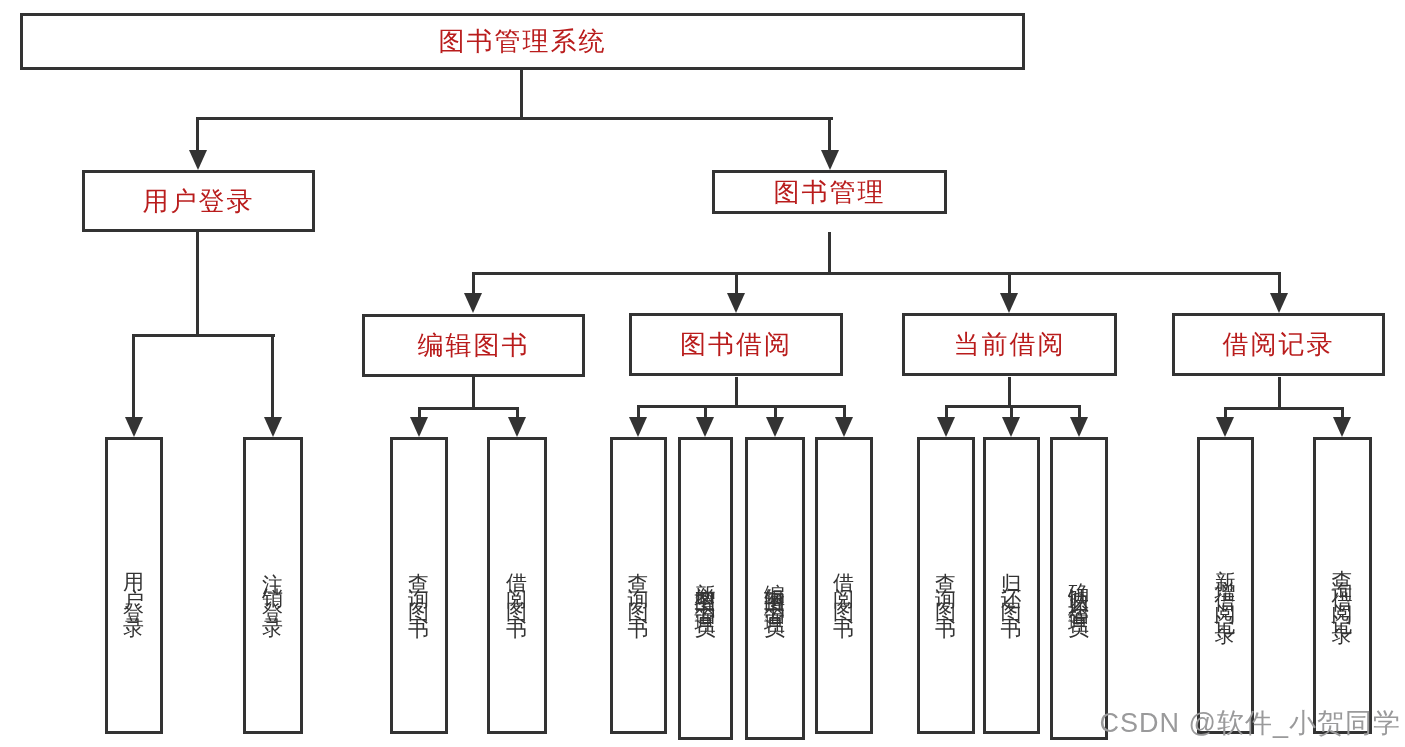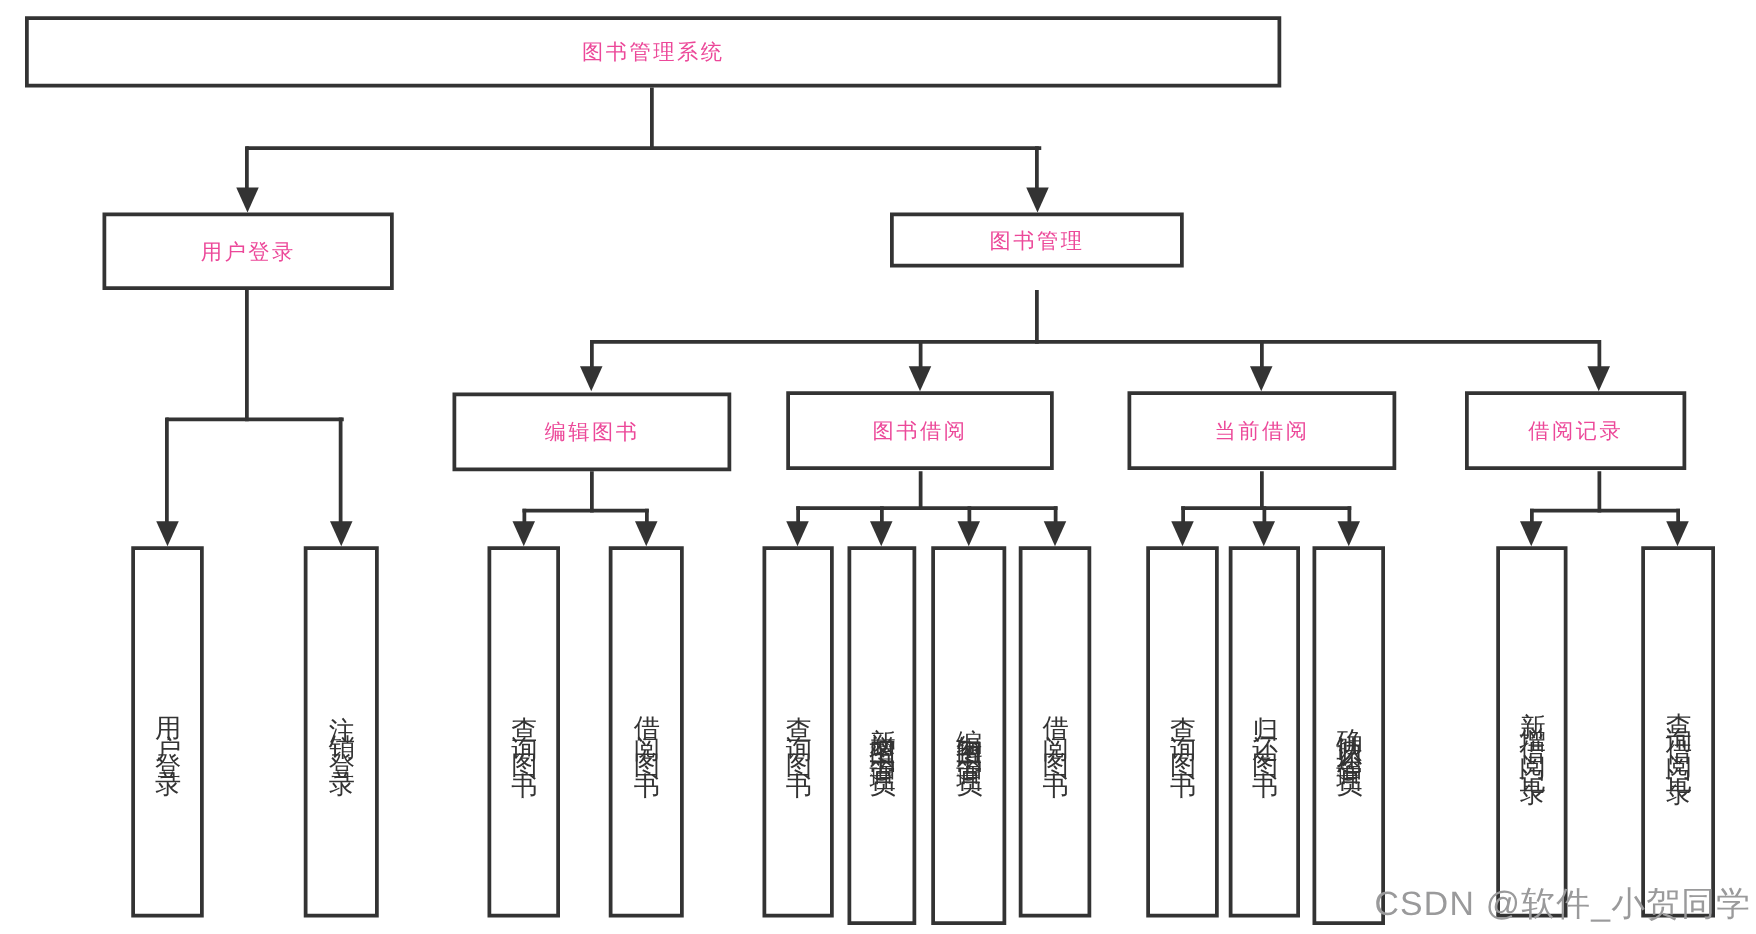--- a/index.html
+++ b/index.html
@@ -6,21 +6,21 @@
   .stage {
     position:relative; width:1405px; height:747px; background:#ffffff;
     font-family:"Liberation Sans","DejaVu Sans",sans-serif; overflow:hidden;
     color:#333;
   }
   .box {
     position:absolute; box-sizing:border-box;
     border:3px solid #333333; background:#ffffff;
     display:flex; align-items:center; justify-content:center;
   }
-  .box.h span { font-size:17px; letter-spacing:2px; color:#ec4899; white-space:nowrap; }
+  .box.h span { font-size:26px; letter-spacing:2px; color:#b91c1c; white-space:nowrap; }
   .box.v span {
     writing-mode:vertical-rl; text-orientation:mixed;
     font-size:21px; color:#333; line-height:1;
   }
   .v4 span { letter-spacing:15px; }
   .v6 span { letter-spacing:11px; }
   .v9 span { letter-spacing:5px; }
   .ln { position:absolute; background:#333333; }
   .ar {
     position:absolute; width:0; height:0;
@@ -50,21 +50,21 @@
 
   <div class="box h" style="left:362px;top:314px;width:223px;height:63px;">
     <span>编辑图书</span>
   </div>
   <div class="box h" style="left:629px;top:313px;width:214px;height:63px;">
     <span>图书借阅</span>
   </div>
   <div class="box h" style="left:902px;top:313px;width:215px;height:63px;">
     <span>当前借阅</span>
   </div>
-  <div class="box h" style="left:1172px;top:313px;width:177px;height:63px;">
+  <div class="box h" style="left:1172px;top:313px;width:213px;height:63px;">
     <span>借阅记录</span>
   </div>
 
   <div class="box v v4" style="left:105px;top:437px;width:58px;height:297px;">
     <span>用户登录</span>
   </div>
   <div class="box v v4" style="left:243px;top:437px;width:60px;height:297px;">
     <span>注销登录</span>
   </div>
 

